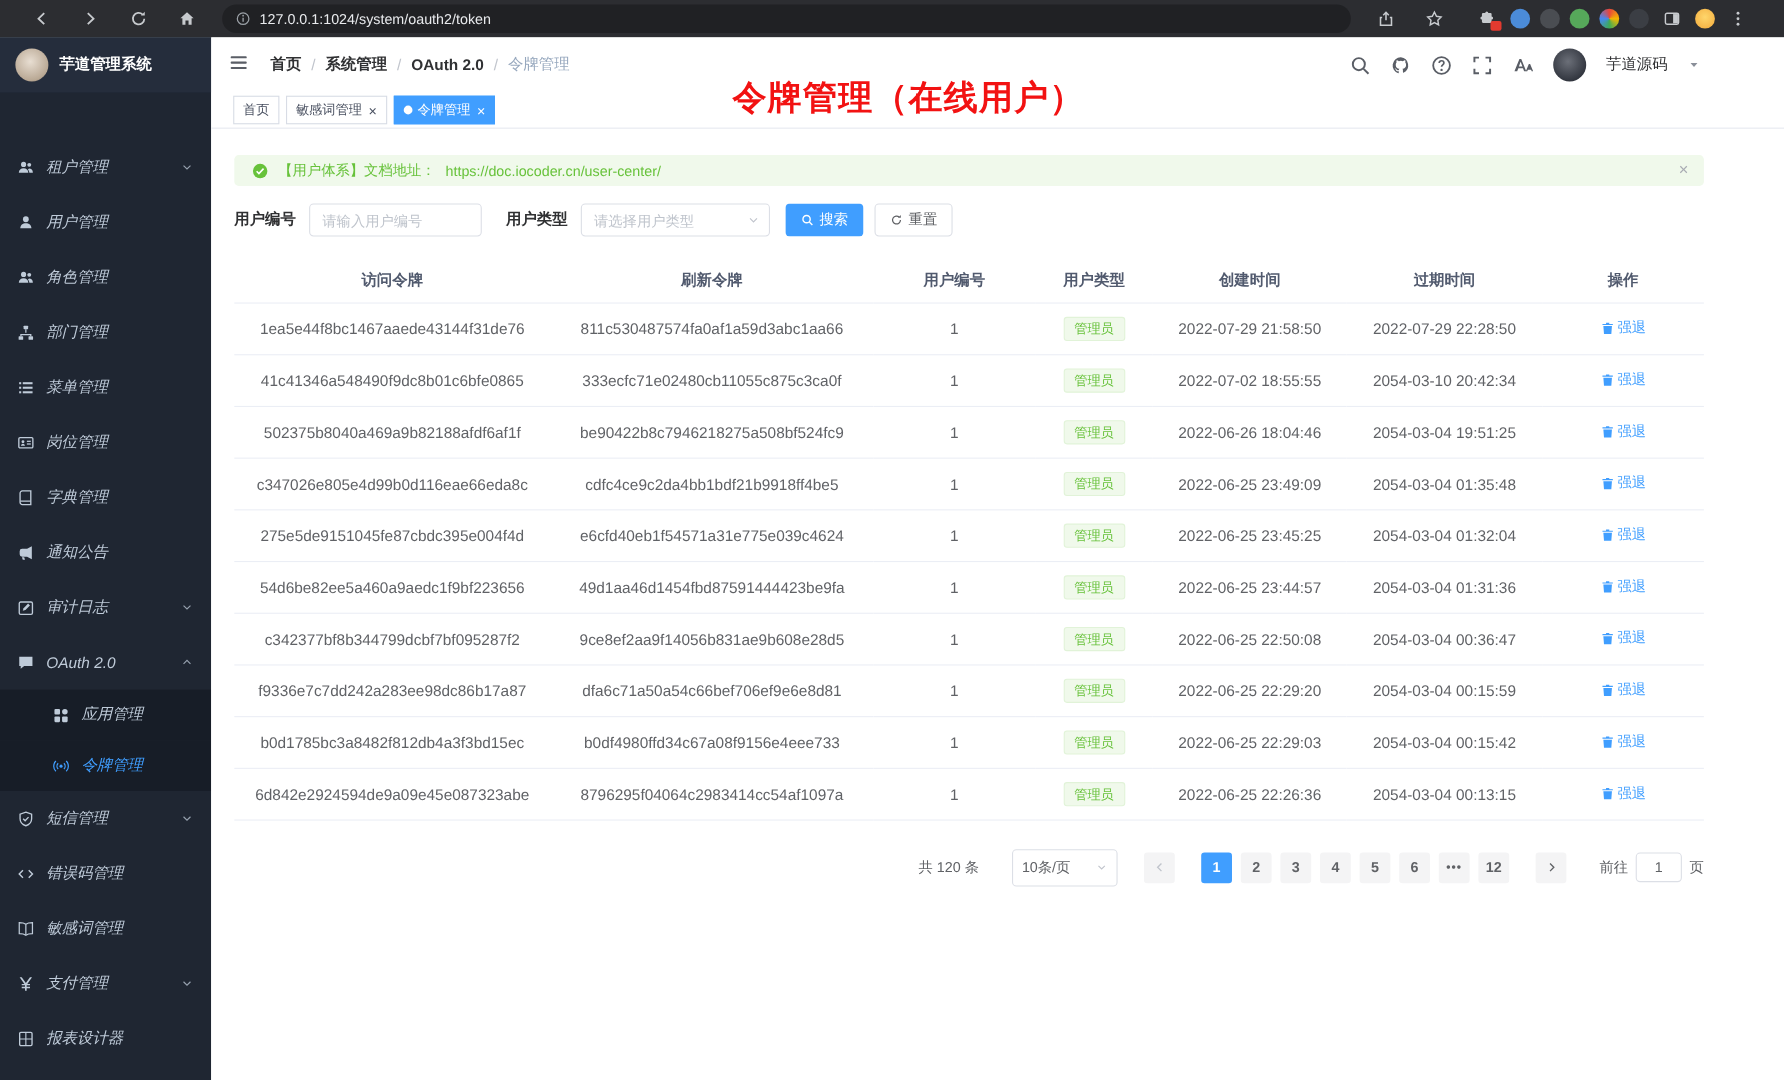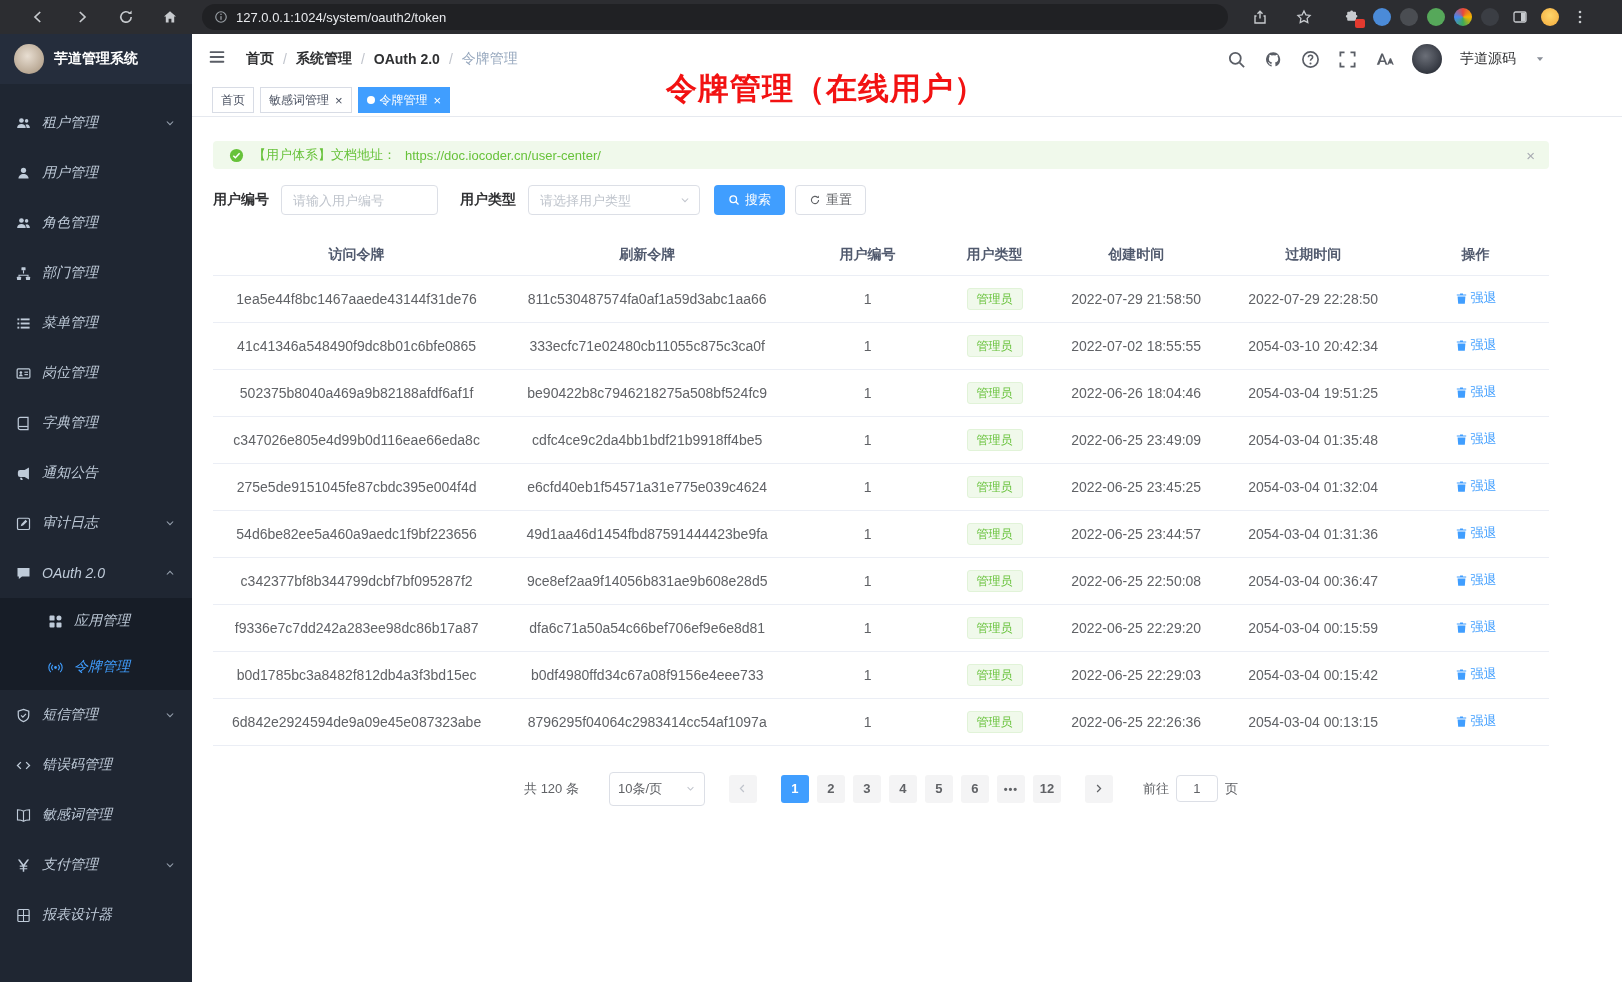--- a/index.html
+++ b/index.html
@@ -22,21 +22,21 @@
   .d-dark { background:#4a4d52; }
   .d-green { background:#56a85a; }
   .d-multi { background:conic-gradient(#e8453c,#f3b600,#3daa57,#4688f1,#e8453c); }
   .d-dark2 { background:#3b3e44; }
   .d-avatar { background:radial-gradient(circle at 50% 42%,#ffd66b,#f2a93b); }
 
   
   .app { display:flex; height:948px; }
 
   
-  .sidebar { width:192px; background:#1f2632; flex:none; display:flex; flex-direction:column; }
+  .sidebar { width:192px; background:#1f2632; flex:none; display:flex; flex-direction:column;gap:29px; }
   .logo-bar { height:50px; background:#252d3c; display:flex; align-items:center; gap:10px; padding:0 14px; flex:none; }
   .logo-avatar { width:30px; height:30px; border-radius:50%; background:radial-gradient(circle at 45% 40%,#e8ded2,#b9a894 70%,#6c5d4c); flex:none; }
   .logo-title { color:#fff; font-size:14px; font-weight:700; white-space:nowrap; }
   .side-nav { padding-top:14px; overflow:hidden;font-style:italic; }
   .side-item { height:50px; display:flex; align-items:center; gap:11px; padding:0 16px; color:#bfcbd9; font-size:14px; cursor:pointer; white-space:nowrap; }
   .side-item .sicon { width:15px; height:15px; flex:none; }
   .side-item .sicon svg { width:15px; height:15px; }
   .side-item.sub { height:46px; background:#171d27; padding-left:48px; }
   .side-item.active { color:#409eff; }
   .chev { margin-left:auto; opacity:.75; width:12px; height:12px; }
@@ -88,21 +88,21 @@
   .btn-search { background:#409eff; color:#fff; }
   .btn-reset { background:#fff; border-color:#dcdfe6; color:#606266; margin-left:10px; }
 
   table.tokens { width:100%; border-collapse:collapse; table-layout:fixed; margin-top:20px; font-size:14px; }
   table.tokens th { height:40px; font-weight:700; color:#515a6e; border-bottom:1px solid #ebeef5; text-align:center; font-size:14px; }
   table.tokens td { height:47px; border-bottom:1px solid #ebeef5; text-align:center; color:#606266; white-space:nowrap; overflow:hidden; }
   .badge { display:inline-block; padding:2px 9px; font-size:12px; color:#67c23a; background:#f0f9eb; border:1px solid #e1f3d8; border-radius:3px; line-height:16px; }
   .action { color:#409eff; cursor:pointer; display:inline-flex; align-items:center; gap:3px; font-size:13px; }
   .action svg { width:13px; height:13px; }
 
-  .pager { display:flex; align-items:center; justify-content:center; gap:24px; margin-top:26px; font-size:13px; color:#606266; }
+  .pager { display:flex; align-items:center; justify-content:flex-end; gap:24px; margin-top:26px; font-size:13px; color:#606266; }
   .pg-total { margin-right:6px; }
   .size-select { width:96px; height:28px; border:1px solid #dcdfe6; border-radius:4px; display:flex; align-items:center; justify-content:space-between; padding:16px 8px; cursor:pointer; color:#606266; background:#fff; }
   .size-select svg { width:11px; height:11px; color:#c0c4cc; }
   .pbtn { min-width:28px; height:28px; padding:0 5px; background:#f4f4f5; border-radius:3px; display:inline-flex; align-items:center; justify-content:center; font-weight:700; color:#606266; cursor:pointer; }
   .pbtn.active { background:#409eff; color:#fff; }
   .pbtn.nav svg { width:11px; height:11px; }
   .pbtn.prev { color:#c0c4cc; }
   .pbtn.more { letter-spacing:1px; font-size:11px; }
   .goto-wrap { display:flex; align-items:center; gap:7px; margin-left:6px; }
   .goto-input { width:42px; height:27px; border:1px solid #dcdfe6; border-radius:4px; text-align:center; font-size:13px; color:#606266; outline:none; }

